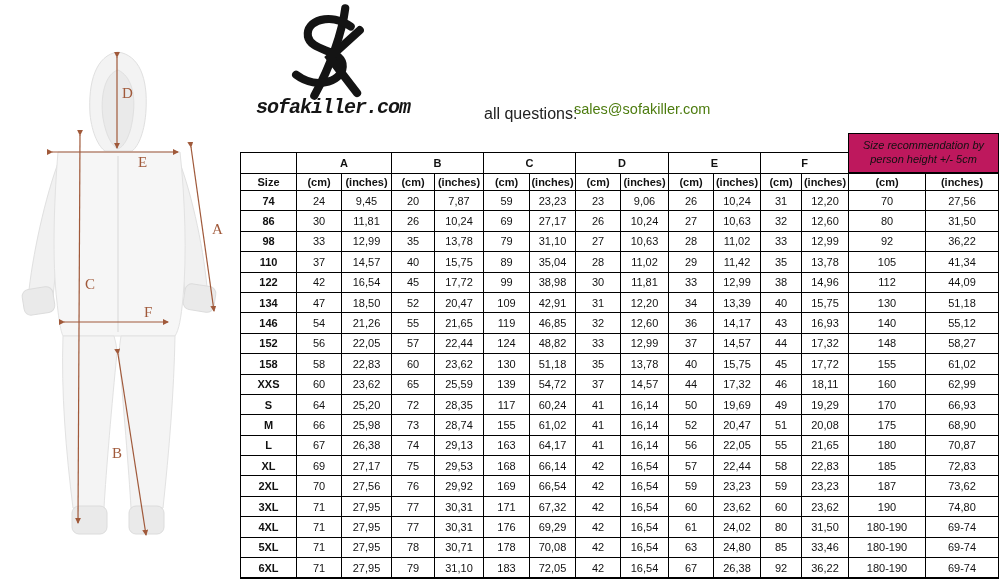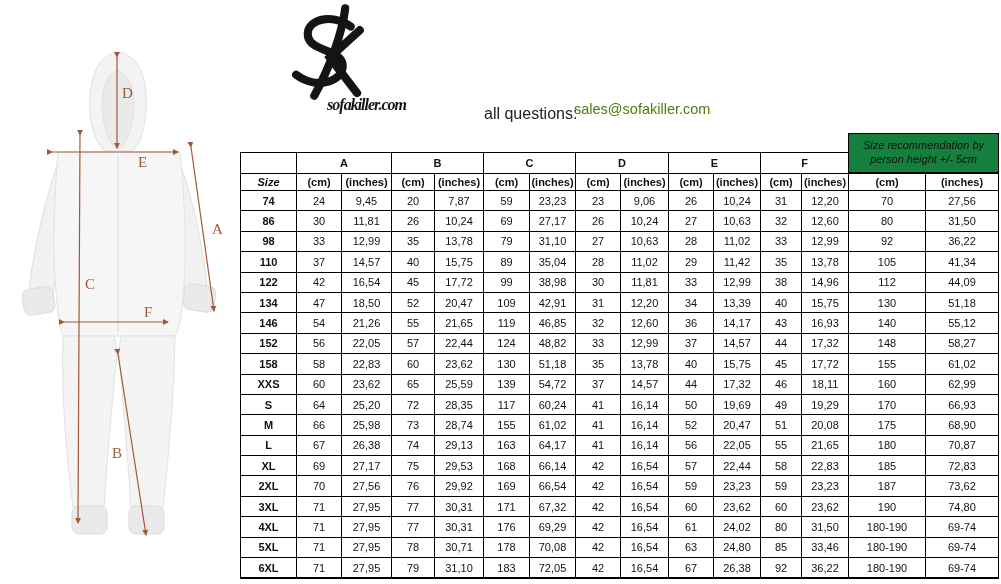--- a/index.html
+++ b/index.html
@@ -6,48 +6,48 @@
   #stage{
     position:relative;width:1001px;height:584px;background:#fff;overflow:hidden;
     font-family:"Liberation Sans",sans-serif;color:#111;
   }
   
   #figure{position:absolute;left:0;top:0;width:240px;height:584px;}
   .meas-letter{font-family:"Liberation Serif",serif;font-size:15px;}
   
   #logo{position:absolute;left:275px;top:2px;width:115px;height:100px;}
   #wordmark{
-    position:absolute;left:256px;top:96px;width:150px;text-align:right;
-    font-family:Liberation Serif, serif;font-style:italic;font-weight:bold;
-    font-size:16px;letter-spacing:-1px;color:#151515;white-space:nowrap;
+    position:absolute;left:256px;top:96px;width:150px;text-align:left;
+    font-family:Liberation Mono, monospace;font-style:italic;font-weight:bold;
+    font-size:20px;letter-spacing:-1px;color:#151515;white-space:nowrap;
   }
   #questions-label{position:absolute;left:484px;top:105px;font-size:16px;color:#222;}
   #email-text{position:absolute;left:574px;top:101px;font-size:14.5px;color:#4d7c0f;text-align:center;}
   
   #table-wrap{position:absolute;left:240px;top:152px;}
   table.size-table{border-collapse:collapse;table-layout:fixed;}
   table.size-table td{
     border:1px solid #000;text-align:center;vertical-align:middle;
     font-size:11px;padding:0;overflow:visible;white-space:nowrap;
   }
   tr.group-row{height:21px;}
   tr.units-row{height:17px;}
   tbody.data-rows td{height:19.4px;}
   td.ghost{border:none;background:transparent;}
   td.group-cell{font-weight:bold;font-size:13.5px;border-top-width:2px;}
   td.unit-cell{font-weight:bold;font-size:10.5px;border-bottom-width:2px;margin-left:21px;}
-  td.size-head{font-weight:bold;font-size:11.5px;border-left-width:2px;border-top-width:2px;border-bottom-width:2px;font-style:italic;}
+  td.size-head{font-weight:bold;font-size:11.5px;border-left-width:2px;border-top-width:2px;border-bottom-width:2px;}
   td.gl{border-left-width:2px;}           
   td.or{border-right-width:2px;}          
   td.c-size{font-weight:bold;font-size:11.5px;border-left-width:2px;}
   tbody.data-rows tr:last-child td{border-bottom-width:2px;}
   td.rec{position:relative;border-left-width:2px;border-right-width:2px;}
   .rec-pop{
     position:absolute;z-index:2;left:-1px;right:-1px;top:-20px;bottom:0;
-    background:#15803d;border:1px solid #000;
+    background:#be185d;border:1px solid #000;
     display:flex;flex-direction:column;align-items:center;justify-content:center;
     font-style:italic;font-size:11px;line-height:1.25;white-space:nowrap;
   }
 </style>
 </head>
 <body>
 
 <div id="stage">
 
   <svg id="figure" viewBox="0 0 240 584" xmlns="http://www.w3.org/2000/svg">

